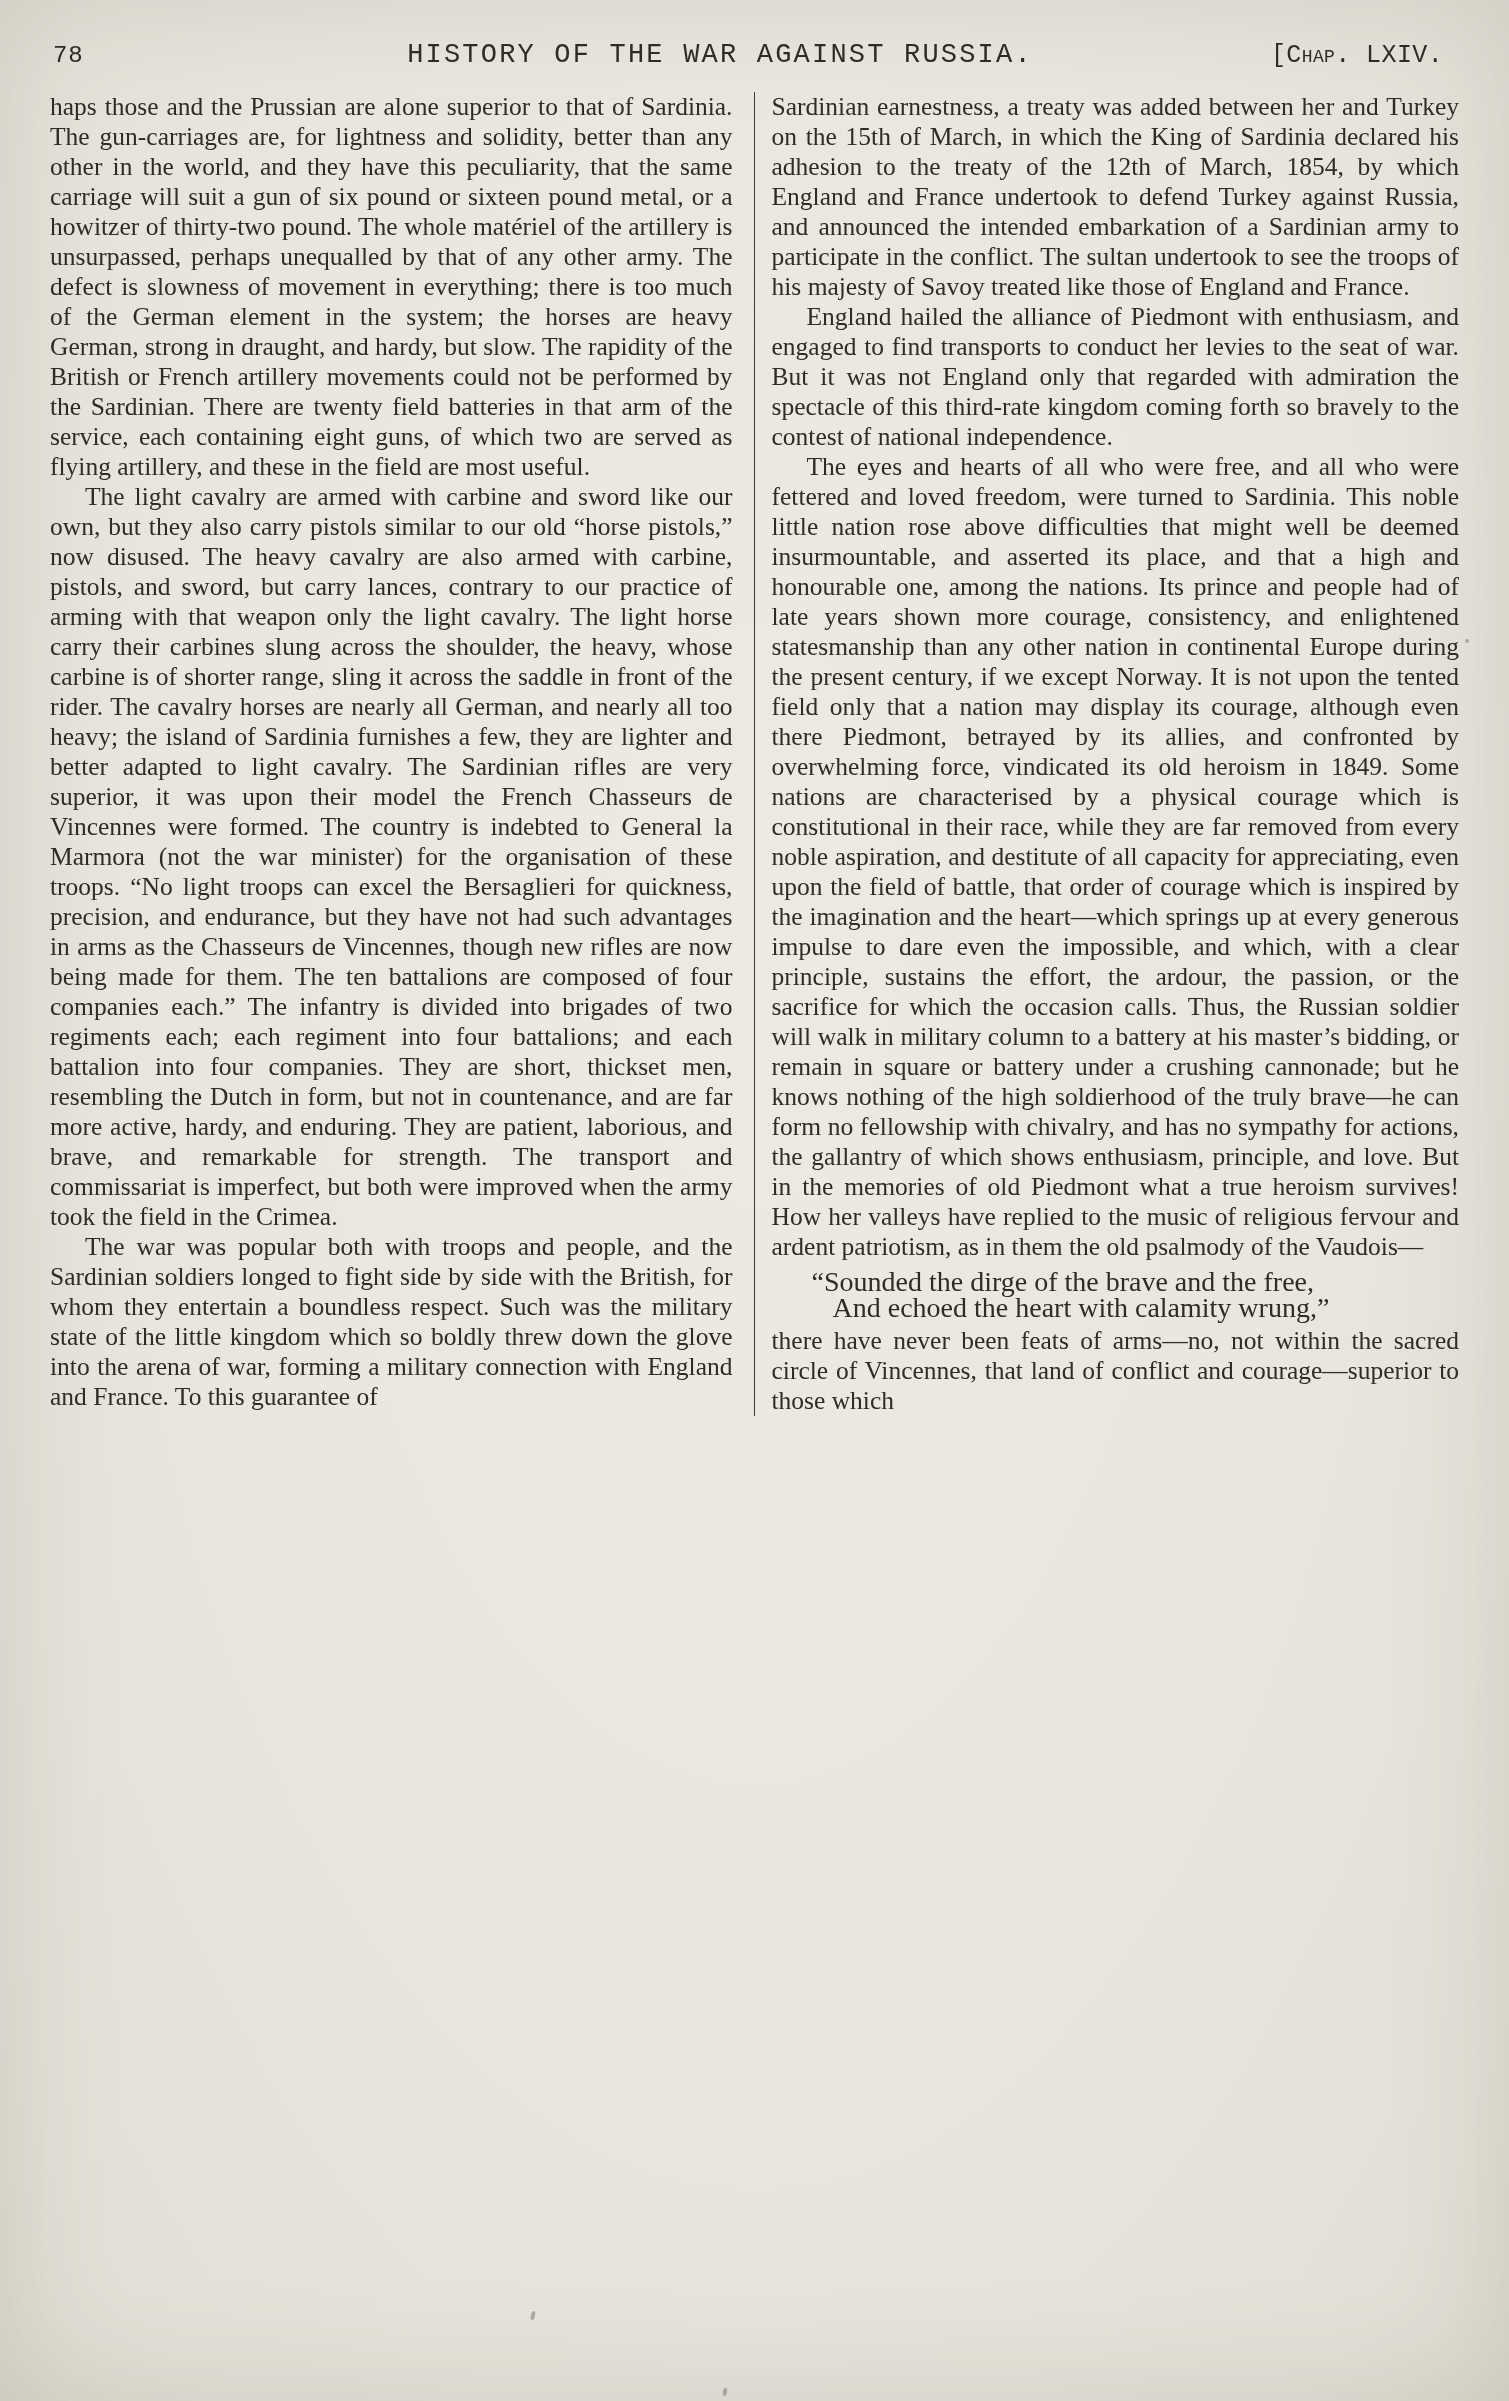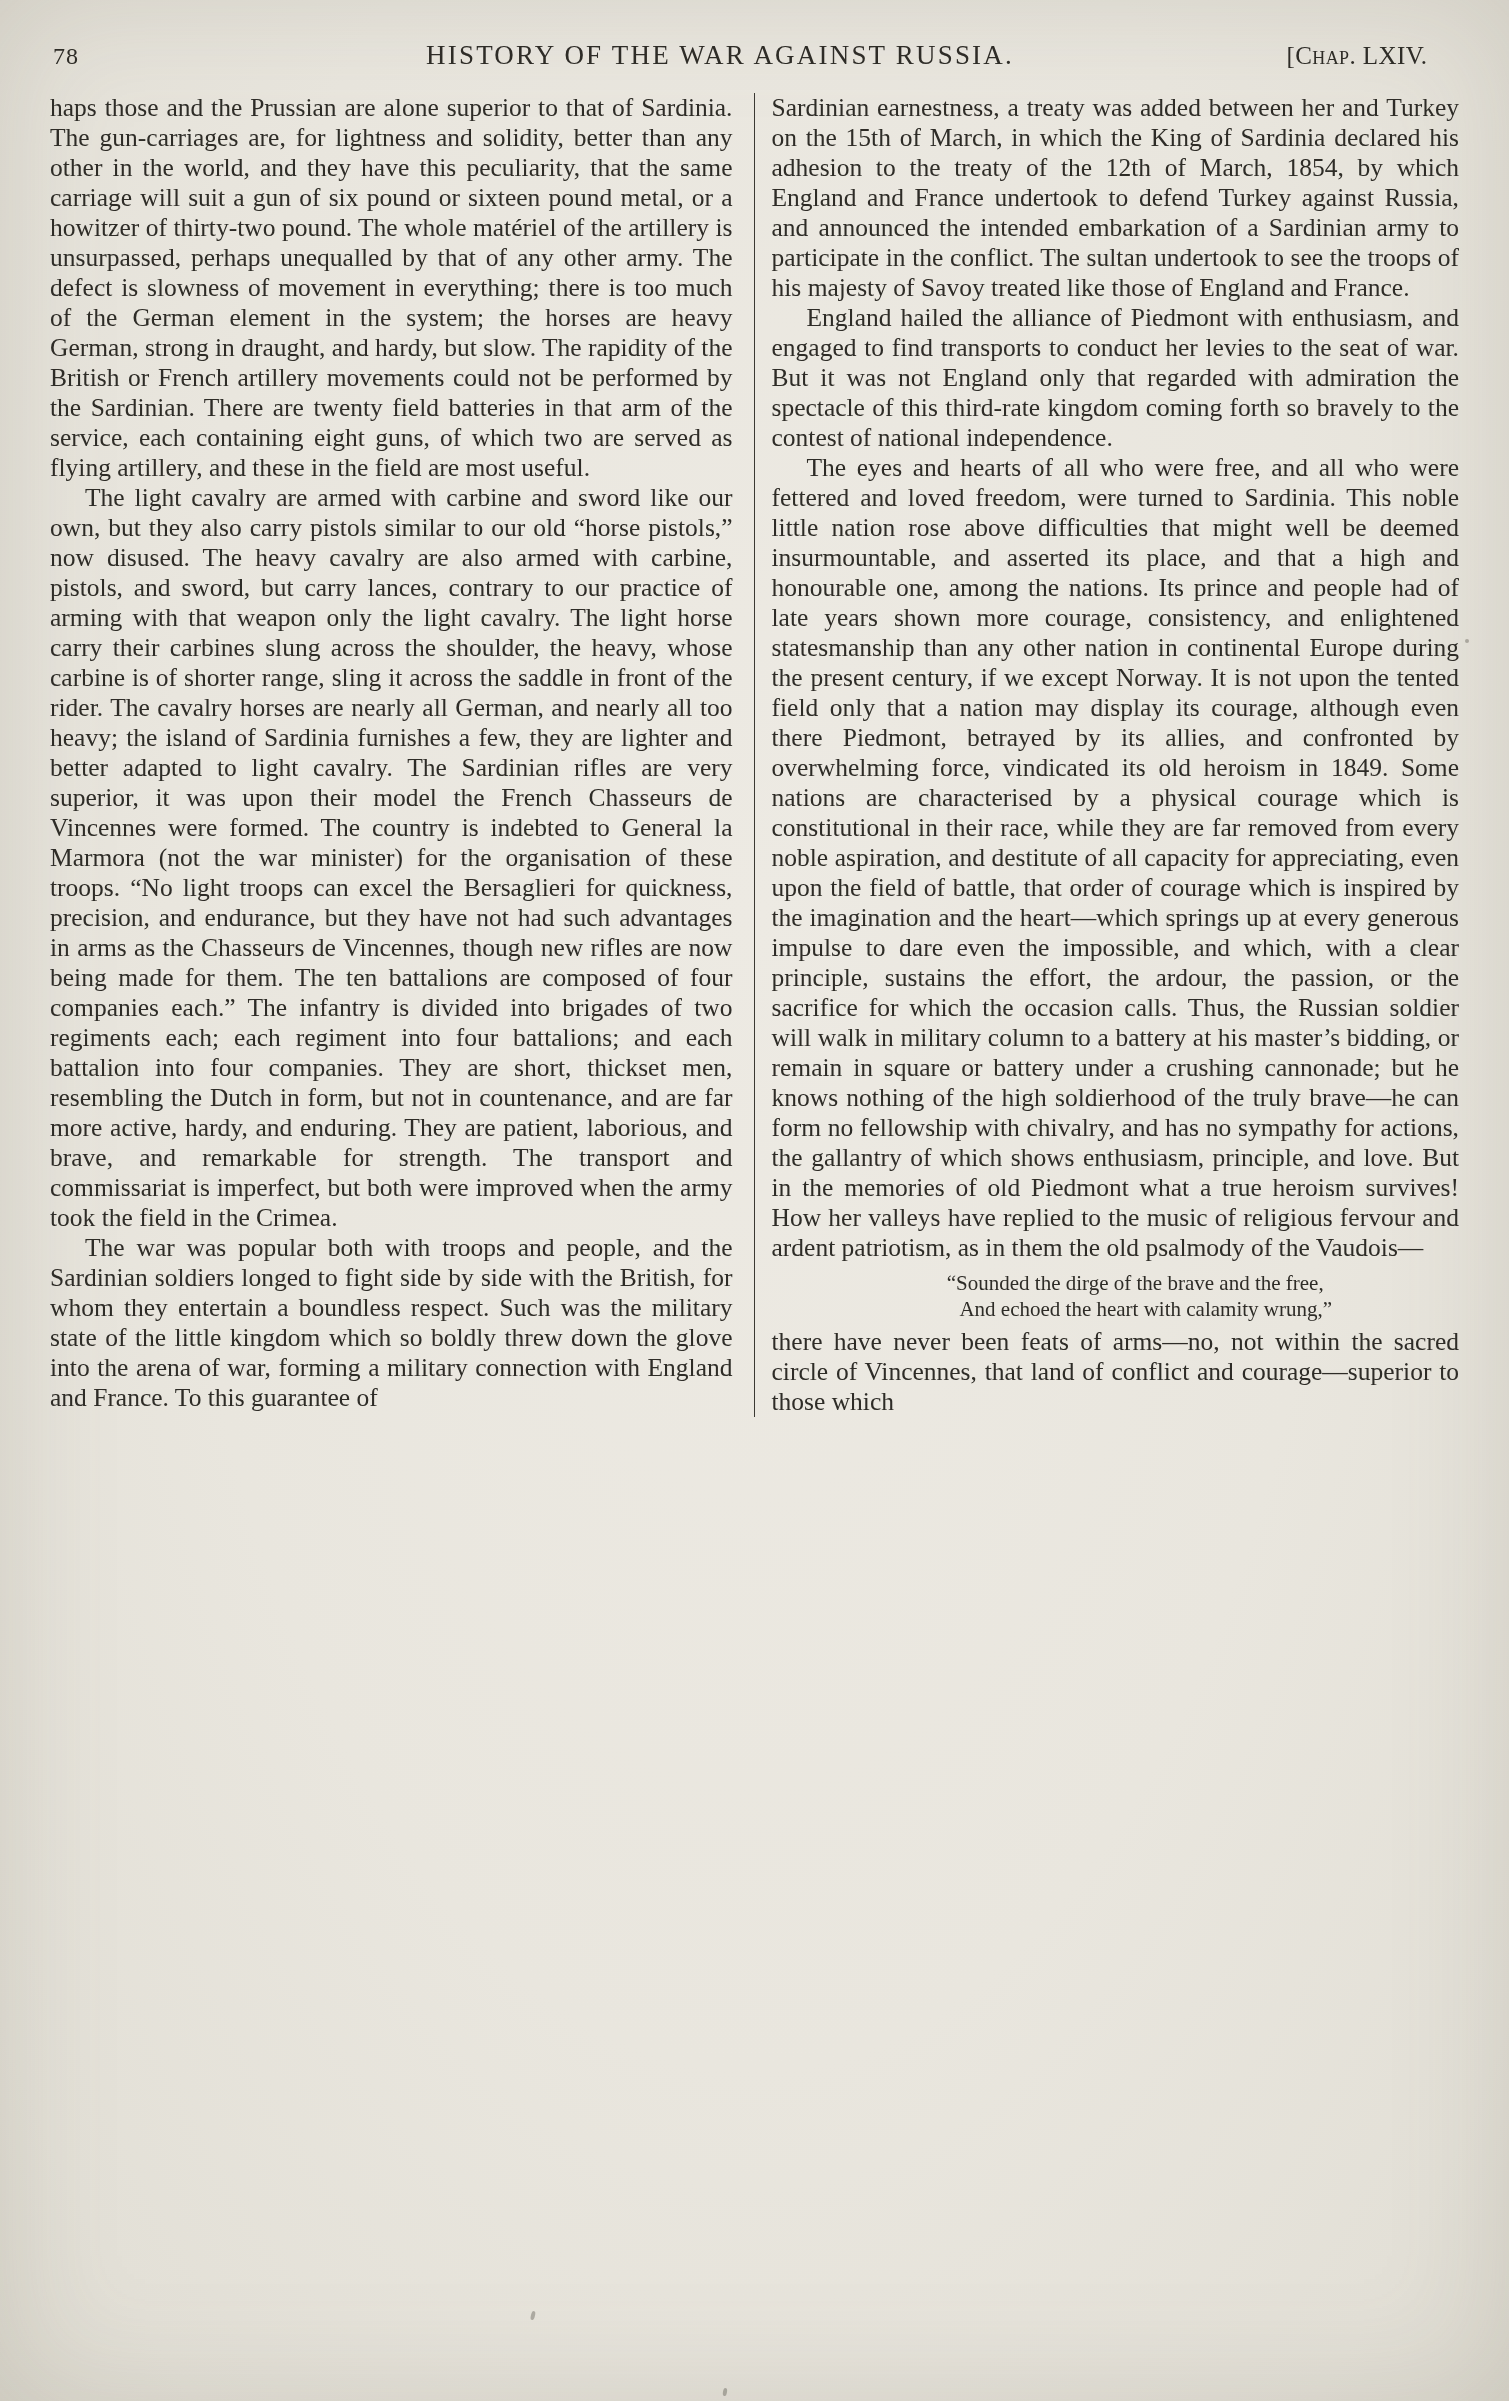--- a/index.html
+++ b/index.html
@@ -19,20 +19,21 @@
     font-family: "Liberation Serif", "DejaVu Serif", serif;
     color: #2e2c27;
     overflow: hidden;
   }
 
   
   .page-header {
     display: flex;
     align-items: baseline;
     padding: 40px 53px 0 53px;
+    font-family: Liberation Mono, monospace;
   }
   .page-number {
     width: 129px;
     font-size: 24px;
     letter-spacing: 0.9px;
   }
   .running-title {
     flex: 1;
     text-align: center;
     font-weight: normal;
@@ -70,23 +71,22 @@
     font-size: 25.5px;
     line-height: 30px;
     text-align: justify;
     text-justify: inter-word;
   }
   .para.indent { text-indent: 35px; }
 
   
   .verse {
     margin: 7px 0 5.2px 40px;
-    font-size: 21px;
+    font-size: 28px;
     line-height: 26px;
-    text-align: center;
   }
   .verse-line-second { padding-left: 21px; }
 
   
   .speck {
     position: absolute;
     background: rgba(70, 66, 56, 0.35);
     border-radius: 50%;
   }
   .speck-1 { left: 531px; top: 2311px; width: 3.5px; height: 8.6px; transform: rotate(14deg); }

